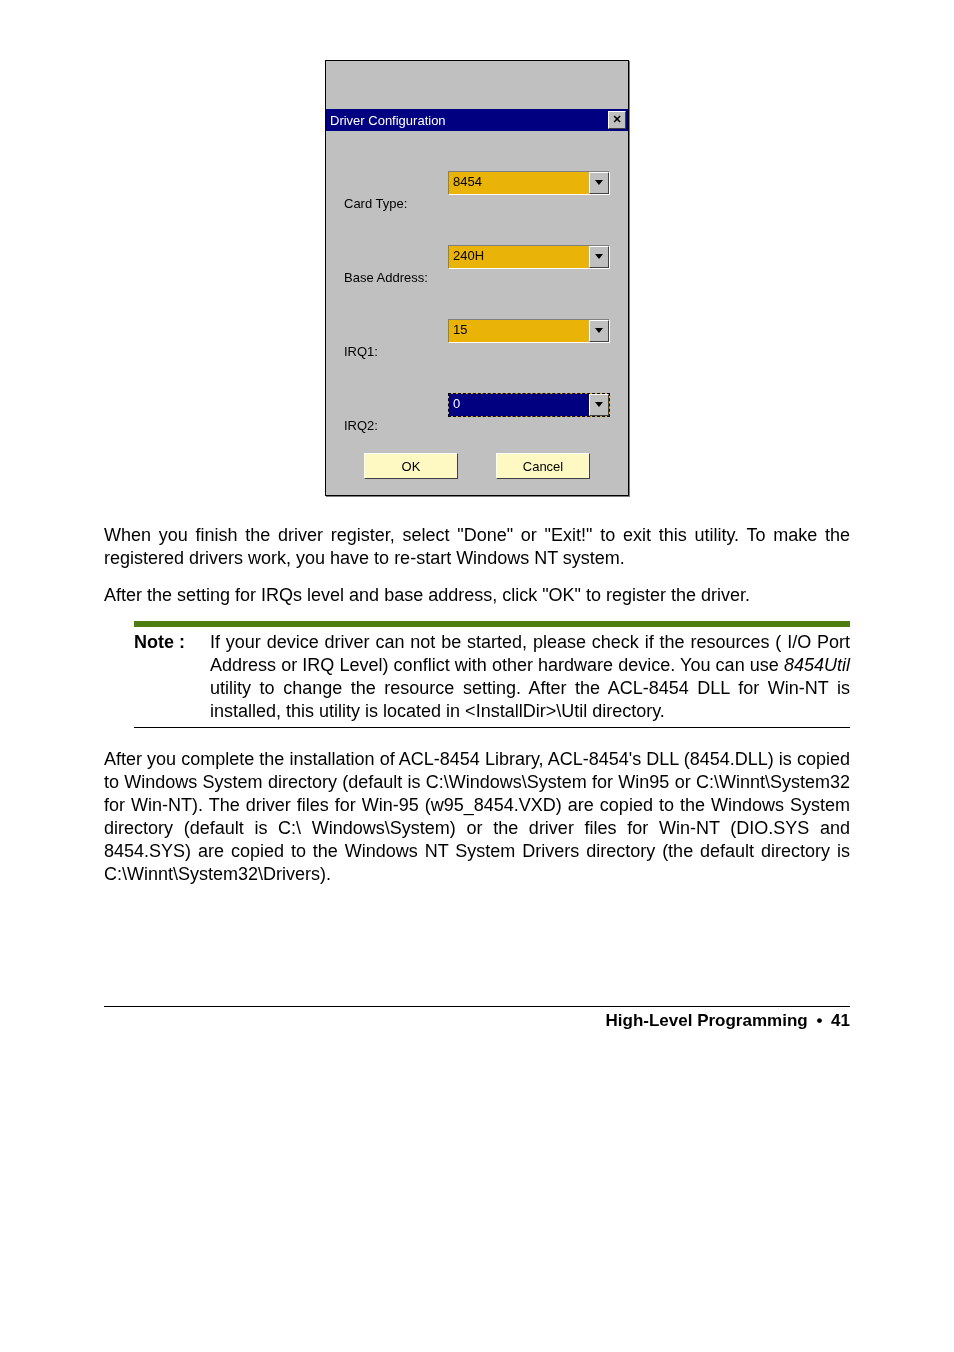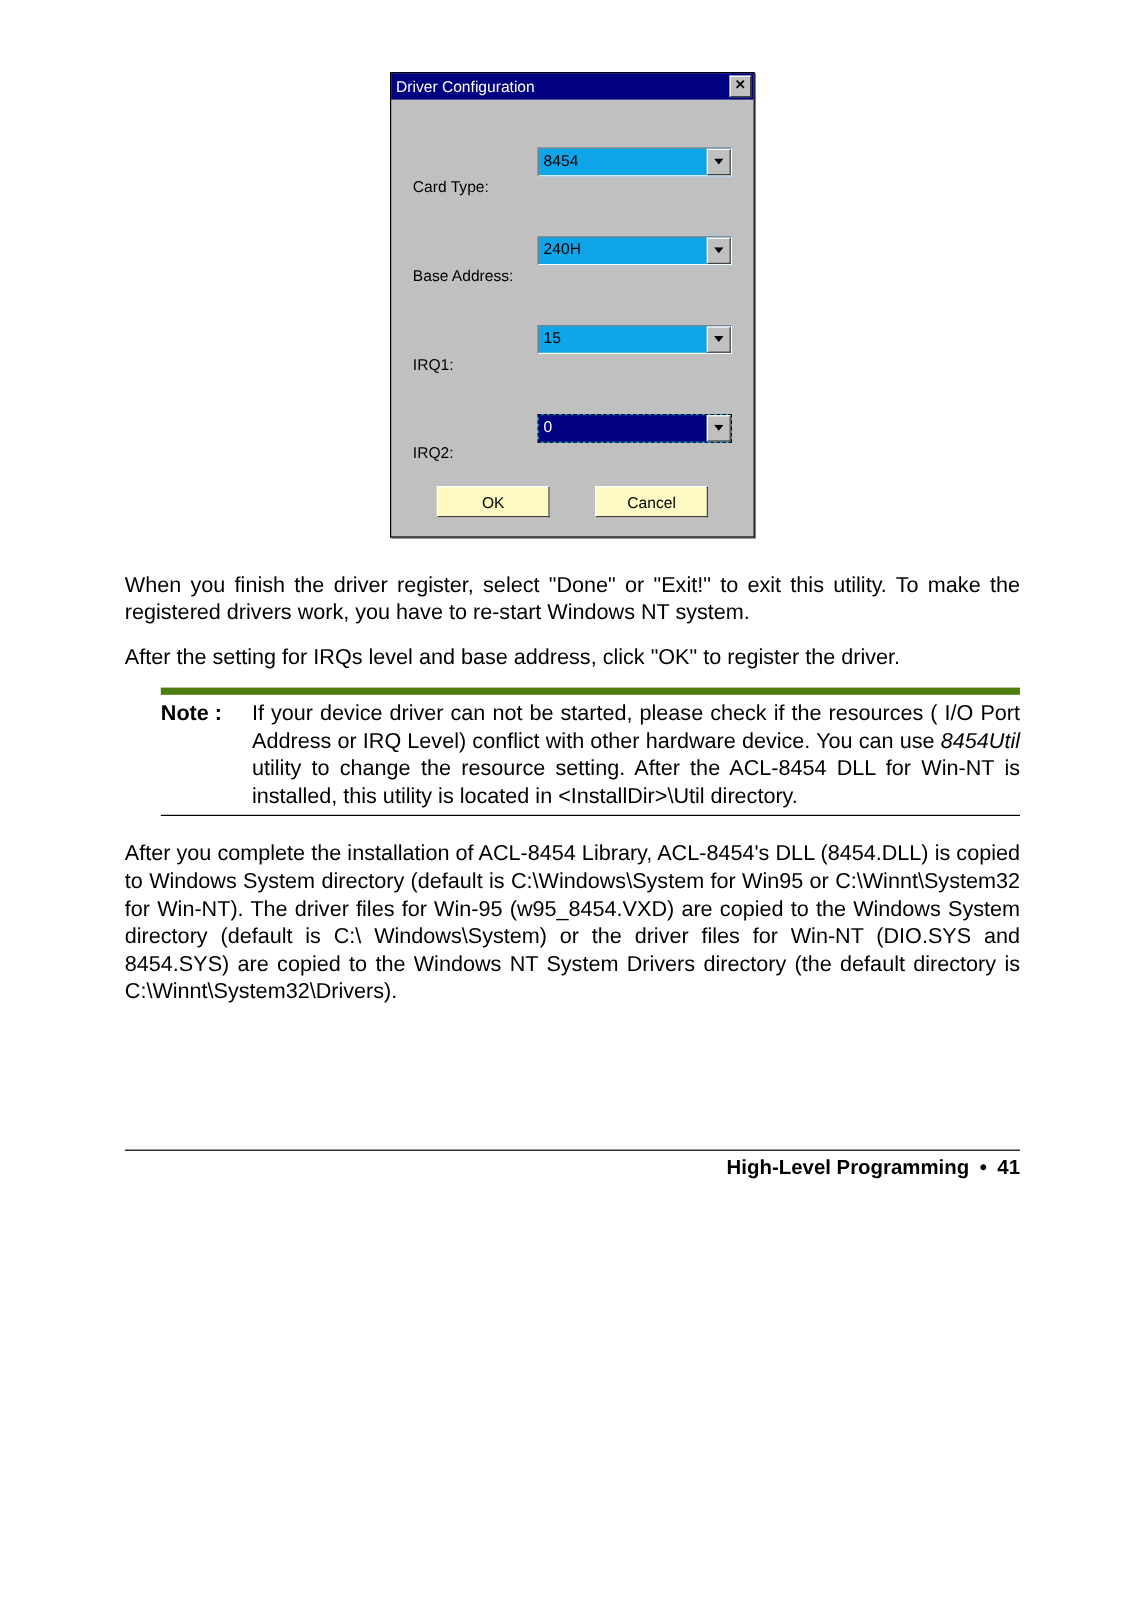--- a/index.html
+++ b/index.html
@@ -29,20 +29,21 @@
   }
   .titlebar {
     background: #000080;
     color: #fff;
     height: 22px;
     display: flex;
     align-items: center;
     justify-content: space-between;
     padding: 0 2px 0 4px;
     font-size: 13px;
+    margin-top: 48px;
   }
   .titlebar .close {
     width: 16px;
     height: 16px;
     background: #c0c0c0;
     border-top: 1px solid #fff;
     border-left: 1px solid #fff;
     border-right: 1px solid #404040;
     border-bottom: 1px solid #404040;
     color: #000;
@@ -66,21 +67,21 @@
     margin-top: 41px;
   }
   .combo {
     flex: 1;
     height: 22px;
     display: flex;
     border-top: 1px solid #808080;
     border-left: 1px solid #808080;
     border-right: 1px solid #fff;
     border-bottom: 1px solid #fff;
-    background: #0ea5e9;
+    background: #eab308;
   }
   .combo .val {
     flex: 1;
     font-size: 13px;
     padding: 2px 4px;
     white-space: nowrap;
     overflow: hidden;
   }
   .combo.focused {
     border: 1px dashed #000;

